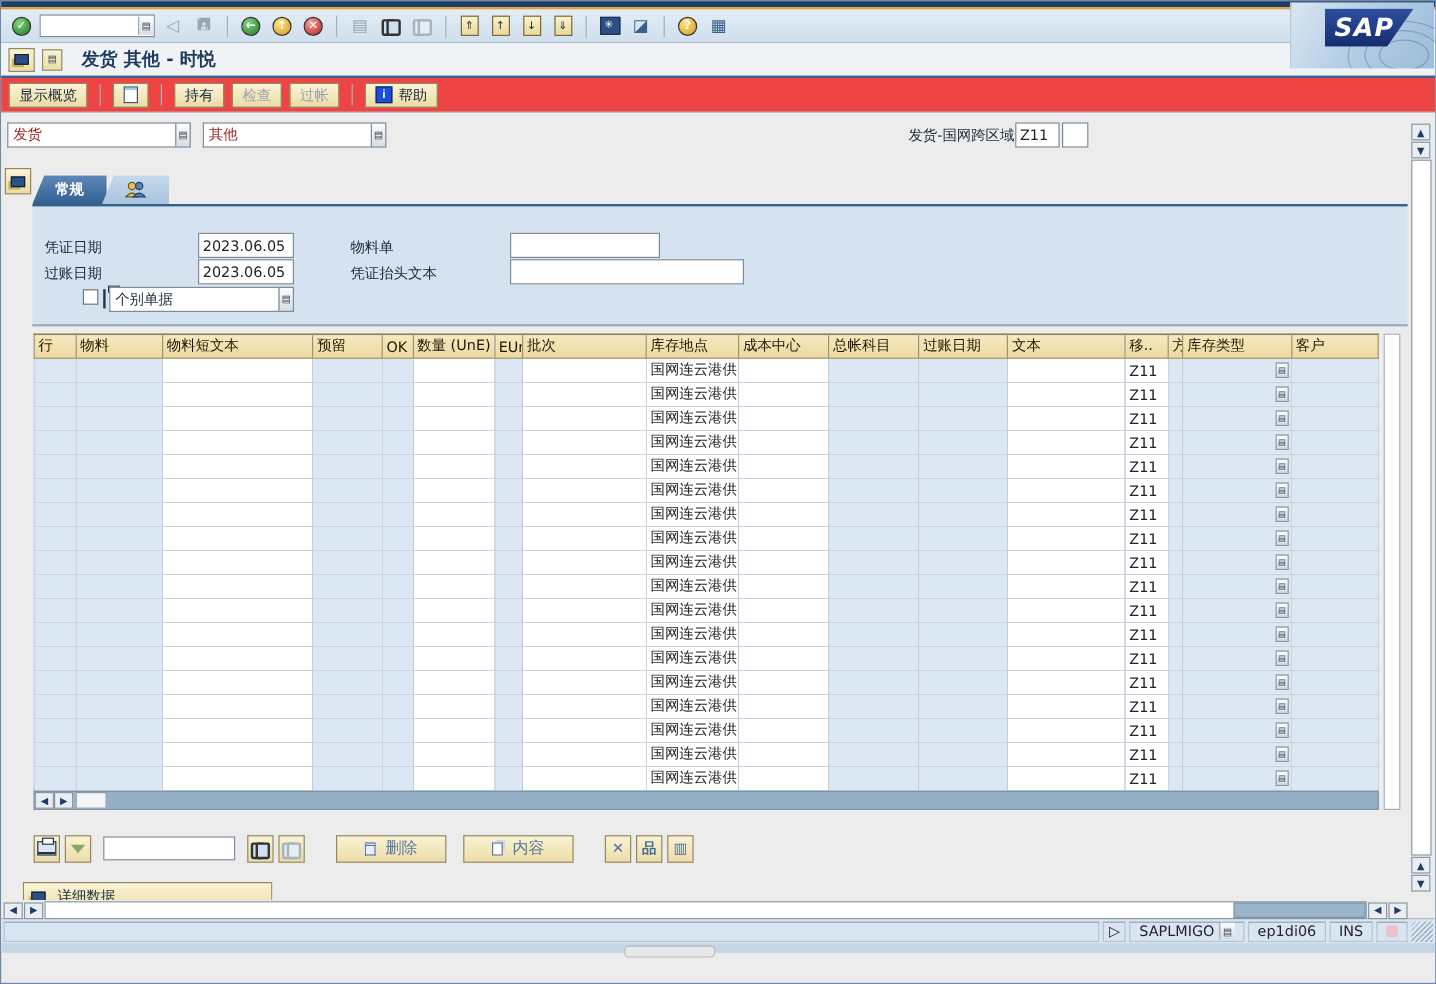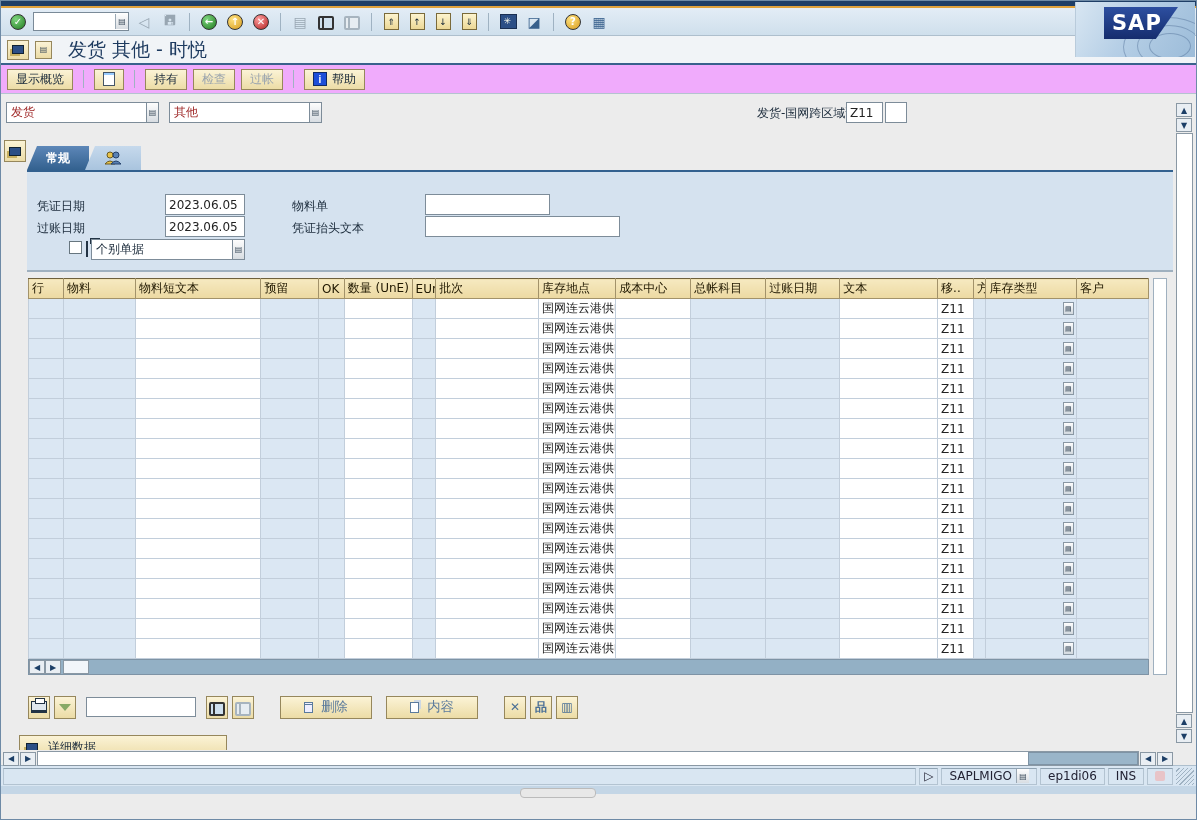--- a/index.html
+++ b/index.html
@@ -29,28 +29,28 @@
   .binoc::before,.binoc::after { content:""; position:absolute; top:0; width:8px; height:10px; border:2px solid #333; border-radius:2px; background:#cfe0ee; }
   .binoc::before{left:0;} .binoc::after{right:0;}
   .binoc.dis::before,.binoc.dis::after { border-color:#a7b4bf; background:#e7edf2; }
   .winicon { width:17px; height:15px; background:#2c4f86; border:1px solid #1a2f52; position:relative; }
   .winicon::after { content:"✳"; color:#ffe; font-size:9px; position:absolute; left:3px; top:1px; }
 
   
   #logo { position:absolute; top:1px; right:1px; width:120px; height:55px; overflow:hidden; background:linear-gradient(120deg,#d8e6f2 0%,#b6cfe6 45%,#9cbcd9 100%); border-left:1px solid #b9cbdb; }
   .ripple { position:absolute; border:1px solid rgba(80,110,150,.45); border-radius:50%; }
   #sapblock { position:absolute; left:28px; top:5px; width:74px; height:32px; background:linear-gradient(#2d4fa0,#152d6e); clip-path:polygon(0 0,100% 0,70% 100%,0 100%); display:flex; align-items:center; padding-left:8px; }
-  #sapblock span { color:#fff; font-weight:bold; font-size:21px; letter-spacing:1px; }
+  #sapblock span { color:#fff; font-weight:bold; font-style:italic; font-size:21px; letter-spacing:1px; }
 
   
   #titlerow { height:29px; background:#f1f4f7; display:flex; align-items:center; gap:6px; padding-left:6px; border-bottom:2px solid #39618c; }
   .beige-btn { background:linear-gradient(#fbf3d6,#ecdca6); border:1px solid #96875c; display:inline-flex; align-items:center; justify-content:center; gap:5px; color:#1a2a3a; }
   .ib { width:22px; height:20px; }
-  #page-title { font-size:19px; font-weight:normal; color:#1d3a5f; margin-left:10px; }
-  #apptoolbar { height:29px; background:#f0abfc; display:flex; align-items:center; gap:6px; padding-left:6px; border-bottom:1px solid #b4c3d0; }
+  #page-title { font-size:15px; font-weight:bold; color:#1d3a5f; margin-left:10px; }
+  #apptoolbar { height:29px; background:#ef4444; display:flex; align-items:center; gap:6px; padding-left:6px; border-bottom:1px solid #b4c3d0; }
   .app-btn { height:21px; padding:0 8px; font-size:12px; }
   .app-btn.disabled { color:#9aa4ae; }
   .hicon { width:14px; height:14px; background:#1d4ed8; color:#fff; font-size:10px; font-weight:bold; display:inline-flex; align-items:center; justify-content:center; border:1px solid #0f2a66; }
   .docicon { width:12px; height:14px; background:#fff; border:1px solid #456; box-shadow:inset 0 2px 0 #9cf; }
 
   
   #content { position:relative; height:671px; background:#ececec; }
   .field { border:1px solid #7d8c99; background:#fff; height:21px; display:flex; align-items:center; padding:0 3px; font-size:12px; }
   .combo { position:absolute; display:flex; }
   .combo .val { flex:1; border:1px solid #7d8c99; border-right:0; background:#fff; height:21px; display:flex; align-items:center; padding:0 4px; color:#9b1f1f; }

